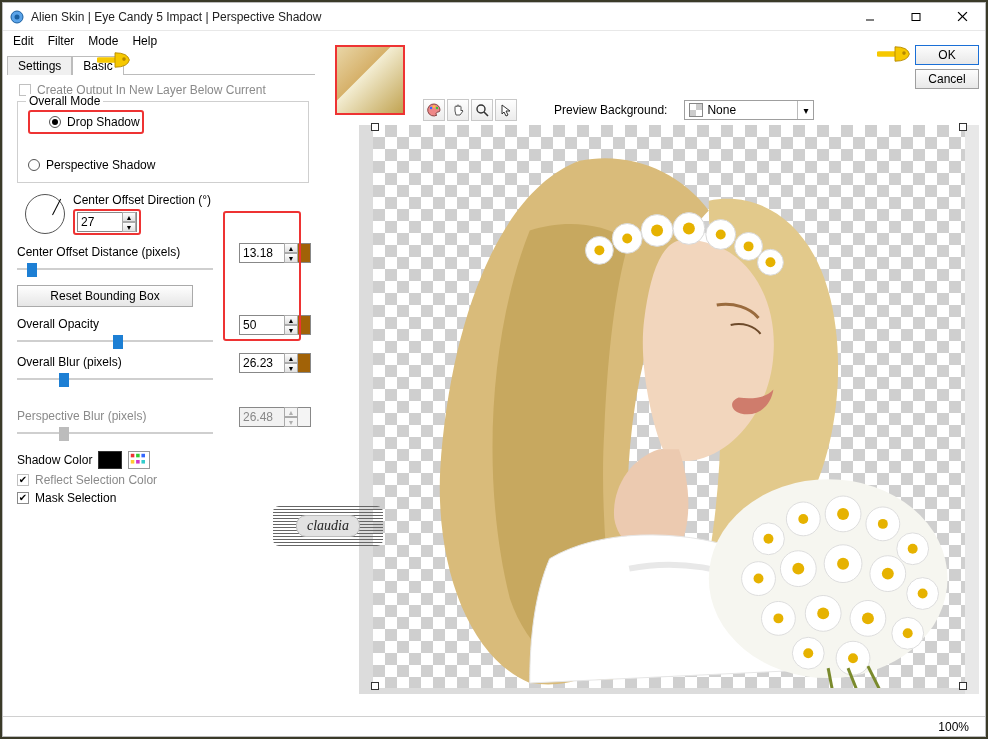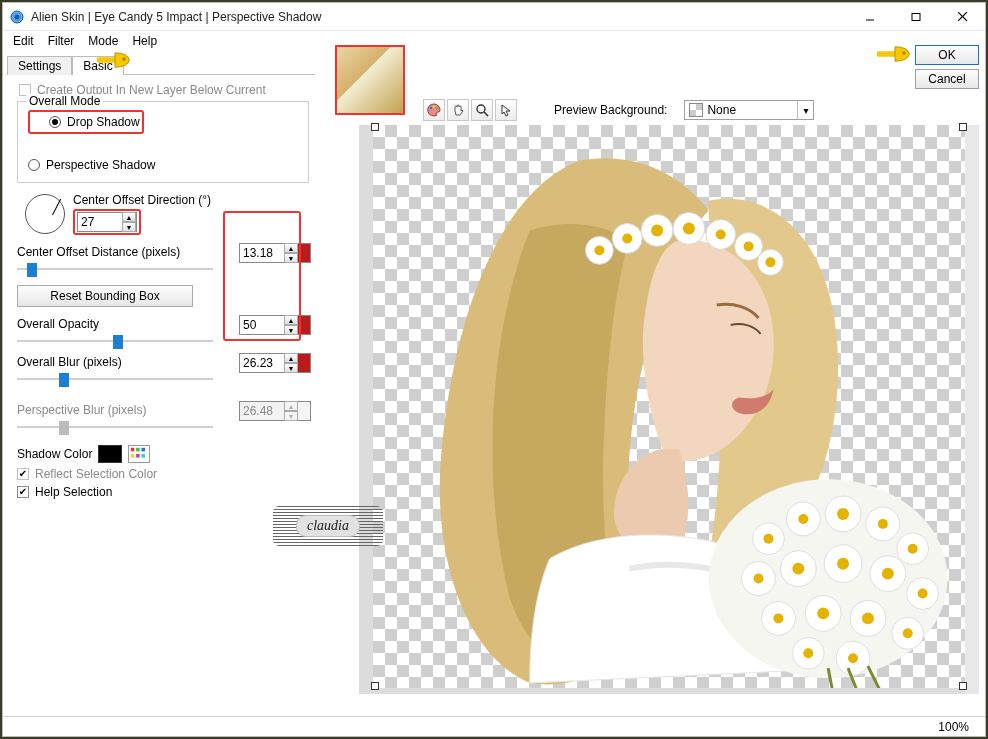--- a/index.html
+++ b/index.html
@@ -41,21 +41,21 @@
   .radio-row { display: flex; align-items: center; margin: 2px 0; }
   .radio { width: 12px; height: 12px; border: 1px solid #555; border-radius: 50%; margin-right: 6px; display: inline-flex; align-items: center; justify-content: center; }
   .radio.selected::after { content: ""; width: 6px; height: 6px; background: #000; border-radius: 50%; }
 
   .red-hl { border: 2px solid #e33; border-radius: 3px; padding: 1px 2px; display: inline-block; }
 
   .param-row { display: flex; align-items: center; margin: 6px 0 0 10px; position: relative; }
   .direction-dial { width: 40px; height: 40px; border: 1px solid #555; border-radius: 50%; margin-left: 8px; margin-right: 8px; position: relative; }
   .direction-needle { position: absolute; width: 1px; height: 18px; background: #000; top: 2px; left: 26px; transform-origin: 50% 100%; transform: rotate(27deg); }
 
-  .spin-input { display: flex; align-items: center; border: 1px solid #888; background: #b91c1c; height: 20px; }
+  .spin-input { display: flex; align-items: center; border: 1px solid #888; background: #a16207; height: 20px; }
   .spin-input input { width: 44px; height: 18px; font-size: 12px; padding: 0 3px; border: none; outline: none; }
   .spin-btns { display: flex; flex-direction: column; width: 14px; }
   .spin-btns button { height: 10px; font-size: 7px; line-height: 7px; border: 1px solid #aaa; background: linear-gradient(#fefefe,#e0e0e0); padding: 0; }
   .spin-input.disabled input { color: #888; }
   .spin-input.disabled, .spin-input.disabled .spin-btns button { background: #f4f4f4; }
 
   .slider-block { margin: 2px 0 2px 10px; }
   .slider-label { font-size: 12px; margin-bottom: 2px; display: block; }
   .slider-row { display: flex; align-items: center; justify-content: space-between; }
   .slider-wrap { position: relative; width: 196px; height: 16px; }
@@ -256,21 +256,21 @@
             <input value="26.23" style="">
             <span class="spin-btns">
                   <button>▲</button>
                   <button>▼</button>
                 </span>
           </span>
         </div>
       </div>
 
       
-      <div class="slider-block" style="position:relative; margin-top:16px;">
+      <div class="slider-block" style="position:relative; margin-top:22px;">
         <span class="slider-label lbl-disabled">Perspective Blur (pixels)</span>
         <div class="slider-row">
           <div class="slider-wrap">
             <div class="slider-track"></div>
                 <div class="slider-thumb gray" style="left:42px;"></div>
           </div>
           <span class="spin-input disabled right-input-col" style="top:-2px;">
             <input disabled="" value="26.48" style="">
             <span class="spin-btns">
                   <button disabled="">▲</button>
@@ -297,21 +297,21 @@
               </svg>
         </span>
       </div>
 
       <div class="checkbox-row" style="margin-left:10px;">
         <span class="cb checked disabled"></span>
         <span class="lbl-disabled">Reflect Selection Color</span>
       </div>
       <div class="checkbox-row" style="margin-left:10px;">
         <span class="cb checked"></span>
-        <span>Help Selection</span>
+        <span>Mask Selection</span>
       </div>
 
       
       <div class="red-box-abs" style="left:220px; top:160px; width:78px; height:130px;"></div>
     </div>
 
     <div class="right-side">
       <div class="thumb-preview">
         <div class="thumb-inner"></div>
       </div>

